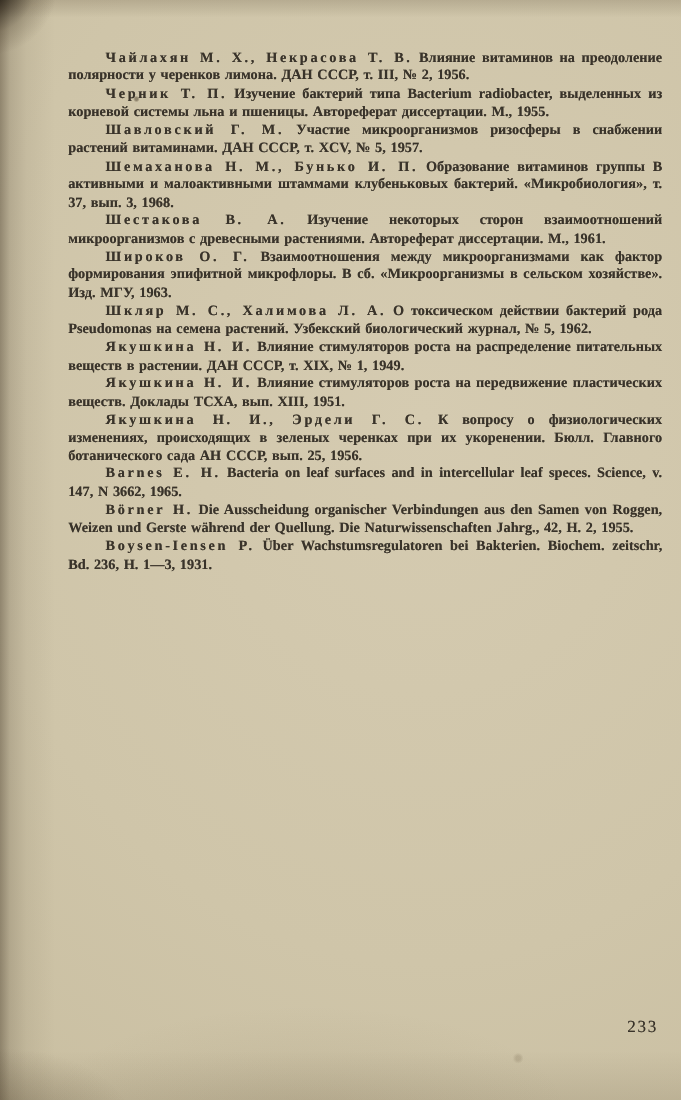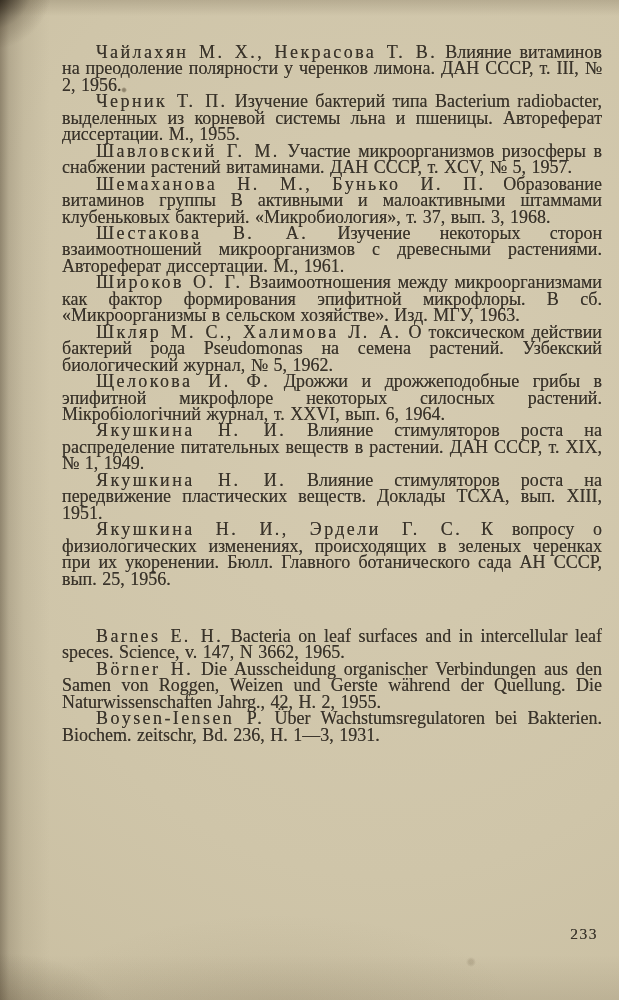--- a/index.html
+++ b/index.html
@@ -23,28 +23,29 @@
   }
   .corner-tl{
     position:absolute;left:0;top:0;width:64px;height:76px;pointer-events:none;
     background:radial-gradient(circle at -10px -12px,
       rgba(16,11,6,.95) 0px, rgba(30,22,12,.55) 24px,
       rgba(60,48,30,.22) 42px, rgba(60,48,30,0) 62px);
   }
   .text-col{
     position:absolute;left:62px;top:44px;width:540px;
     color:#39332a;
-    font-size:18px;line-height:16.45px;
+    font-size:13px;line-height:16.45px;
     text-align:justify;
     word-spacing:1px;
     text-shadow:0 0 .5px rgba(57,51,42,.65);
+    font-weight:bold;
   }
   .text-col p{margin:0;text-indent:34px;}
   .au{letter-spacing:2.4px;}
-  .latin-section{margin-top:41px;}
+  .latin-section{}
   .pageno{
     position:absolute;right:21px;top:925px;
     font-size:15.5px;color:#39332a;letter-spacing:1.5px;
     text-shadow:0 0 .5px rgba(57,51,42,.65);
   }
 </style>
 </head>
 <body>
 
 <div class="page">
@@ -53,21 +54,20 @@
   <div class="text-col">
 
     <div>
       <p><span class="au">Чайлахян М. Х., Некрасова Т. В.</span> <span>Влияние витаминов на преодоление полярности у черенков лимона. ДАН СССР, т. III, № 2, 1956.</span></p>
       <p><span class="au">Черник Т. П.</span> <span>Изучение бактерий типа Bacterium radiobacter, выделенных из корневой системы льна и пшеницы. Автореферат диссертации. М., 1955.</span></p>
       <p><span class="au">Шавловский Г. М.</span> <span>Участие микроорганизмов ризосферы в снабжении растений витаминами. ДАН СССР, т. XCV, № 5, 1957.</span></p>
       <p><span class="au">Шемаханова Н. М., Бунько И. П.</span> <span>Образование витаминов группы В активными и малоактивными штаммами клубеньковых бактерий. «Микробиология», т. 37, вып. 3, 1968.</span></p>
       <p><span class="au">Шестакова В. А.</span> <span>Изучение некоторых сторон взаимоотношений микроорганизмов с древесными растениями. Автореферат диссертации. М., 1961.</span></p>
       <p><span class="au">Широков О. Г.</span> <span>Взаимоотношения между микроорганизмами как фактор формирования эпифитной микрофлоры. В сб. «Микроорганизмы в сельском хозяйстве». Изд. МГУ, 1963.</span></p>
       <p><span class="au">Шкляр М. С., Халимова Л. А.</span> <span>О токсическом действии бактерий рода Pseudomonas на семена растений. Узбекский биологический журнал, № 5, 1962.</span></p>
-      <p><span class="au">Щелокова И. Ф.</span> <span>Дрожжи и дрожжеподобные грибы в эпифитной микрофлоре некоторых силосных растений. Мікробіологічний журнал, т. XXVI, вып. 6, 1964.</span></p>
       <p><span class="au">Якушкина Н. И.</span> <span>Влияние стимуляторов роста на распределение питательных веществ в растении. ДАН СССР, т. XIX, № 1, 1949.</span></p>
       <p><span class="au">Якушкина Н. И.</span> <span>Влияние стимуляторов роста на передвижение пластических веществ. Доклады ТСХА, вып. XIII, 1951.</span></p>
       <p><span class="au">Якушкина Н. И., Эрдели Г. С.</span> <span>К вопросу о физиологических изменениях, происходящих в зеленых черенках при их укоренении. Бюлл. Главного ботанического сада АН СССР, вып. 25, 1956.</span></p>
     </div>
 
     <div class="latin-section">
       <p><span class="au">Barnes E. H.</span> <span>Bacteria on leaf surfaces and in intercellular leaf speces. Science, v. 147, N 3662, 1965.</span></p>
       <p><span class="au">Börner H.</span> <span>Die Ausscheidung organischer Verbindungen aus den Samen von Roggen, Weizen und Gerste während der Quellung. Die Naturwissenschaften Jahrg., 42, H. 2, 1955.</span></p>
       <p><span class="au">Boysen-Iensen P.</span> <span>Über Wachstumsregulatoren bei Bakterien. Biochem. zeitschr, Bd. 236, H. 1—3, 1931.</span></p>
     </div>

